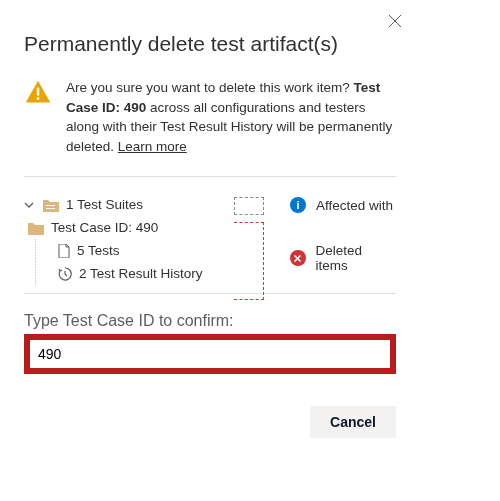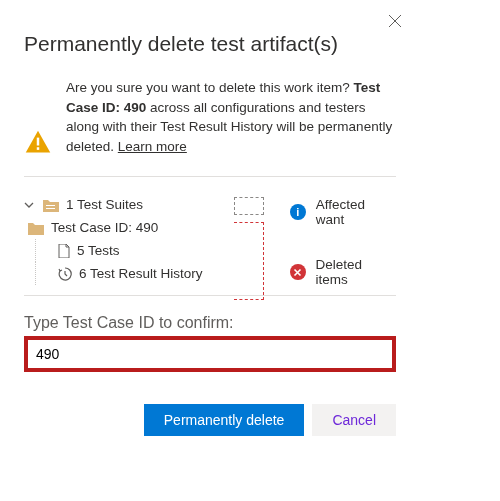--- a/index.html
+++ b/index.html
@@ -27,21 +27,20 @@
   .title {
     font-size: 21px;
     font-weight: 400;
     margin: 12px 0 22px 0;
     color: #323130;
   }
   .warning-block {
     display: flex;
     gap: 14px;
     margin-bottom: 20px;
-    align-items: flex-end;
   }
   .warn-icon svg { width: 28px; height: 28px; }
   .warning-text {
     font-size: 13.5px;
     line-height: 1.45;
     color: #323130;
   }
   .warning-text .bold { font-weight: 600; }
   .learn {
     color: #323130;
@@ -120,21 +119,21 @@
     display: inline-flex;
     align-items: center; justify-content: center;
   }
   .confirm-label {
     font-size: 16px;
     color: #605e5c;
     margin: 18px 0 4px 0;
   }
   .confirm-input {
     width: 100%;
-    border: 4px solid #b91c1c;
+    border: 6px solid #b91c1c;
     padding: 6px 8px;
     font-size: 14px;
     font-family: inherit;
   }
   .footer {
     display: flex;
     justify-content: flex-end;
     gap: 8px;
     margin-top: 32px;
   }
@@ -144,21 +143,22 @@
     font-family: inherit;
     border: none;
     cursor: pointer;
   }
   .btn-primary {
     background: #0078d4;
     color: #fff;
   }
   .btn-secondary {
     background: #f3f2f1;
-    color: #6d28d9;
+    color: #0f172a;
+    font-weight: bold;
   }
   .icon { display: inline-flex; }
 </style>
 </head>
 <body>
 
 <div class="dialog">
 
   <div class="close-btn">
     <span class="icon">
@@ -220,48 +220,47 @@
         <span>5 Tests</span>
       </div>
       <div class="tree-row indent2">
         <span class="icon">
           <svg width="14" height="14" viewBox="0 0 14 14">
               <path d="M7 1 A6 6 0 1 1 2 4" fill="none" stroke="#605e5c" stroke-width="1.2"></path>
               <path d="M1 2 L2 4 L4 3" fill="none" stroke="#605e5c" stroke-width="1.2"></path>
               <path d="M7 4 L7 7 L9 9" fill="none" stroke="#605e5c" stroke-width="1.2"></path>
             </svg>
         </span>
-        <span>6 Test Result History</span>
+        <span>2 Test Result History</span>
       </div>
     </div>
 
     <div class="bracket-col">
       <div class="dashed-affected"></div>
       <div class="dashed-deleted"></div>
     </div>
 
     <div class="legend">
       <div class="legend-row">
         <span class="info-icon">i</span>
-        <span>Affected want</span>
+        <span>Affected with</span>
       </div>
       <div class="legend-row">
         <span class="err-icon">
           <svg width="9" height="9" viewBox="0 0 9 9">
               <path d="M1.5 1.5 L7.5 7.5 M7.5 1.5 L1.5 7.5" stroke="#fff" stroke-width="1.6"></path>
             </svg>
         </span>
         <span>Deleted items</span>
       </div>
     </div>
   </div>
 
   <hr class="divider">
 
   <div class="confirm-label">Type Test Case ID to confirm:</div>
   <input class="confirm-input" type="text" value="490" style="">
 
   <div class="footer">
-    <button class="btn btn-primary">Permanently delete</button>
     <button class="btn btn-secondary">Cancel</button>
   </div>
 
 </div>
 
 </body></html>

